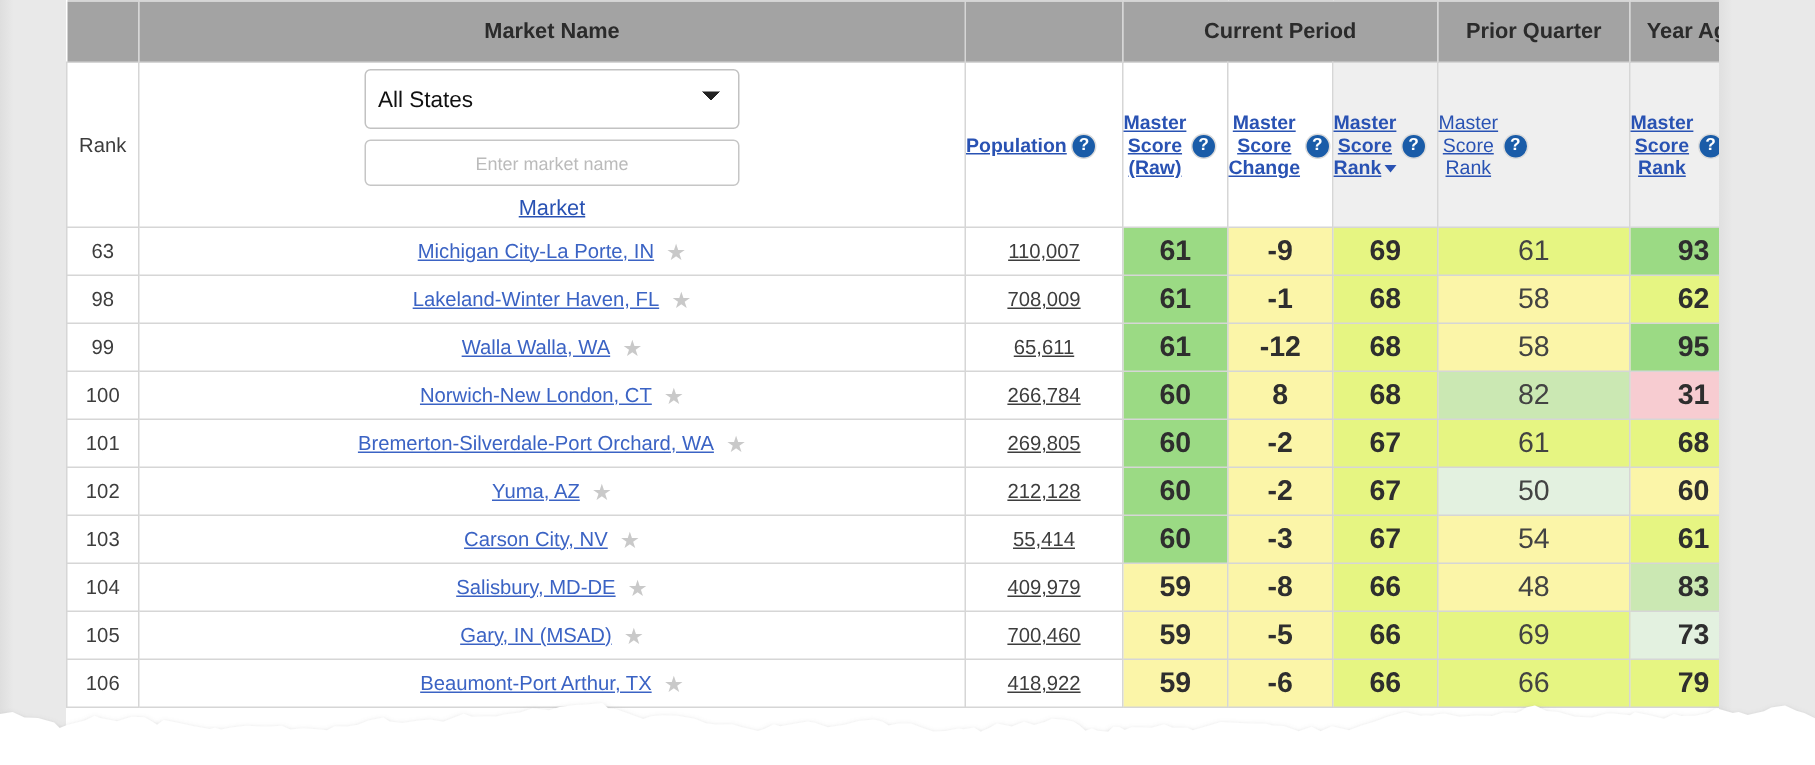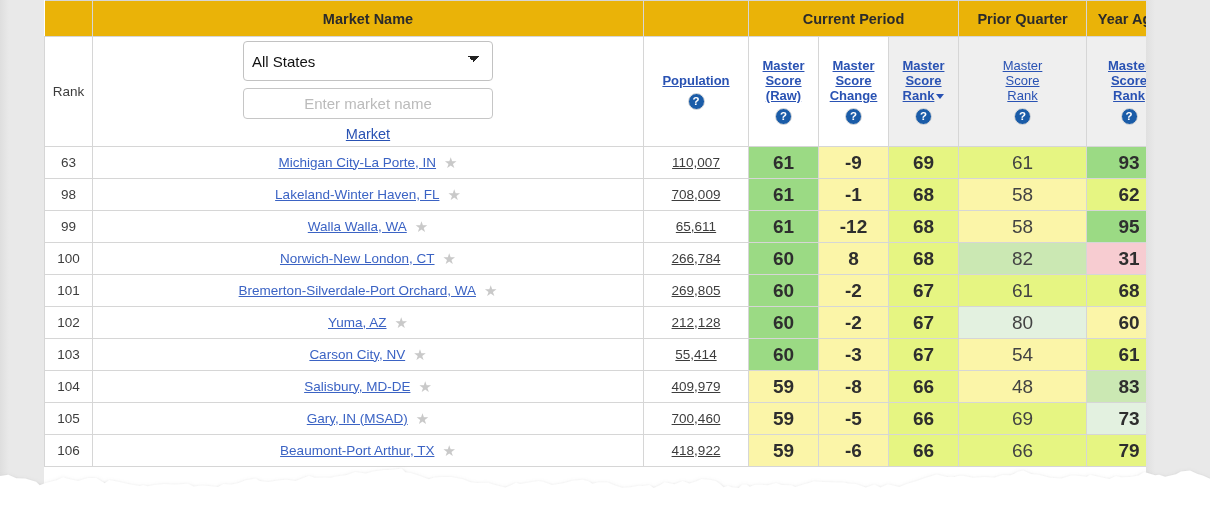--- a/index.html
+++ b/index.html
@@ -51,26 +51,26 @@
     color: #3d3d3d;
   }
   table.grid td, table.grid th {
     border: 1px solid #d6d6d6;
     padding: 0;
     vertical-align: middle;
   }
 
   
   .grouphdr td {
-    height: 36px;
+    height: 41px;
     text-align: center;
     font-weight: bold;
     font-size: 14.5px;
     color: #2b2b2b;
-    background: #eab308;
+    background: #a3a3a3;
     border-top: none;
   }
   .grouphdr td.blank { border-left: none; }
 
   
   .colhdr td {
     height: 106px;
     text-align: center;
     vertical-align: middle;
     background: #ffffff;
@@ -84,21 +84,21 @@
 
   a.hdrlink {
     color: #2952b3;
     text-decoration: underline;
     font-weight: bold;
     font-size: 13px;
     line-height: 15px;
     display: inline-block;
   }
   a.hdrlink.plain { font-weight: normal; }
-  .hdrstack { display: flex; flex-direction: column; align-items: center; gap: 3px; }
+  .hdrstack { display: flex; flex-direction: row; align-items: center; gap: 3px; }
 
   .qmark {
     display: inline-block;
     width: 17px; height: 17px;
     border-radius: 50%;
     background: #1a5ca8;
     border: 1.5px solid #dcdcdc;
     color: #ffffff;
     font-weight: bold;
     font-size: 11.5px;
@@ -137,21 +137,21 @@
       linear-gradient(45deg, transparent 50%, #222 50%),
       linear-gradient(135deg, #222 50%, transparent 50%);
     background-position:
       calc(100% - 18px) 14px,
       calc(100% - 12px) 14px;
     background-size: 6px 6px, 6px 6px;
     background-repeat: no-repeat;
   }
   input.market-input {
     width: 250px; height: 31px;
-    font-size: 15px;
+    font-size: 12px;
     font-family: "Liberation Sans", sans-serif;
     border: 1px solid #c6c6c6;
     border-radius: 4px;
     background: #ffffff;
     text-align: center;
     color: #333;
   }
   input.market-input::placeholder { color: #bbbbbb; }
   a.market-link-hdr {
     color: #2952b3;
@@ -378,21 +378,21 @@
             <td class="num light" style="background: rgb(230, 245, 130);">61</td>
             <td class="num" style="background: rgb(230, 245, 130);">68</td>
           </tr>
           <tr class="datarow">
             <td class="rank">102</td>
             <td class="market"><a class="marketlink" href="#">Yuma, AZ</a><span class="star">★</span></td>
             <td class="pop">212,128</td>
             <td class="num" style="background: rgb(155, 218, 132);">60</td>
             <td class="num" style="background: rgb(251, 245, 168);">-2</td>
             <td class="num" style="background: rgb(230, 245, 130);">67</td>
-            <td class="num light" style="background: rgb(227, 241, 224);">80</td>
+            <td class="num light" style="background: rgb(227, 241, 224);">50</td>
             <td class="num" style="background: rgb(251, 245, 168);">60</td>
           </tr>
           <tr class="datarow">
             <td class="rank">103</td>
             <td class="market"><a class="marketlink" href="#">Carson City, NV</a><span class="star">★</span></td>
             <td class="pop">55,414</td>
             <td class="num" style="background: rgb(155, 218, 132);">60</td>
             <td class="num" style="background: rgb(251, 245, 168);">-3</td>
             <td class="num" style="background: rgb(230, 245, 130);">67</td>
             <td class="num light" style="background: rgb(251, 245, 168);">54</td>

